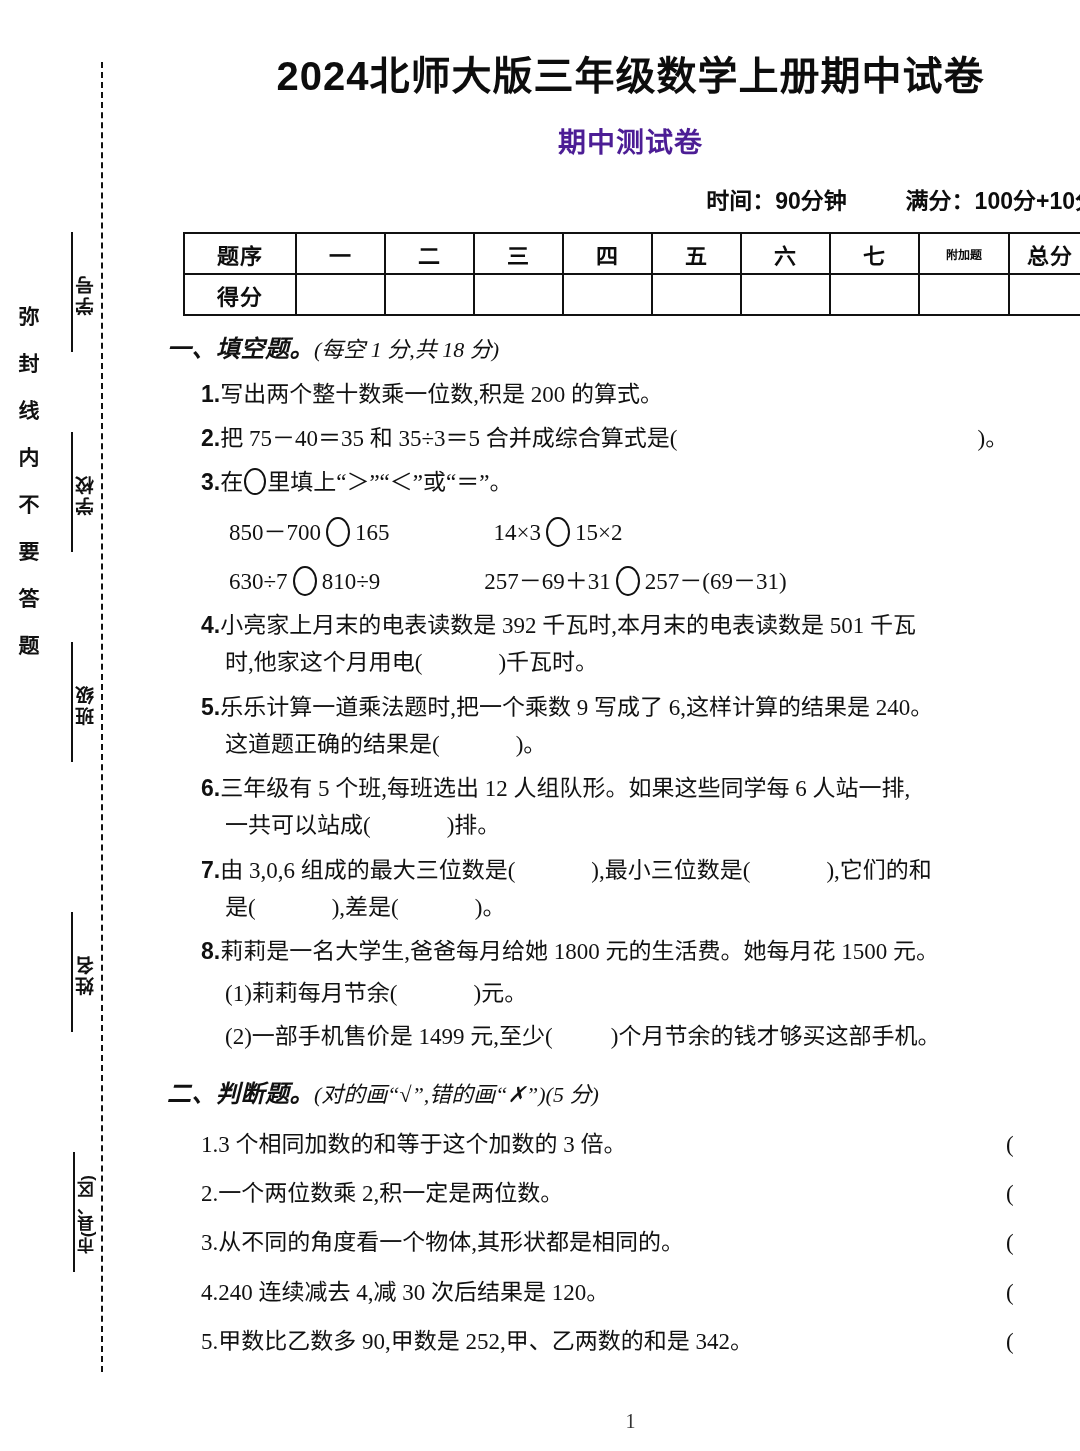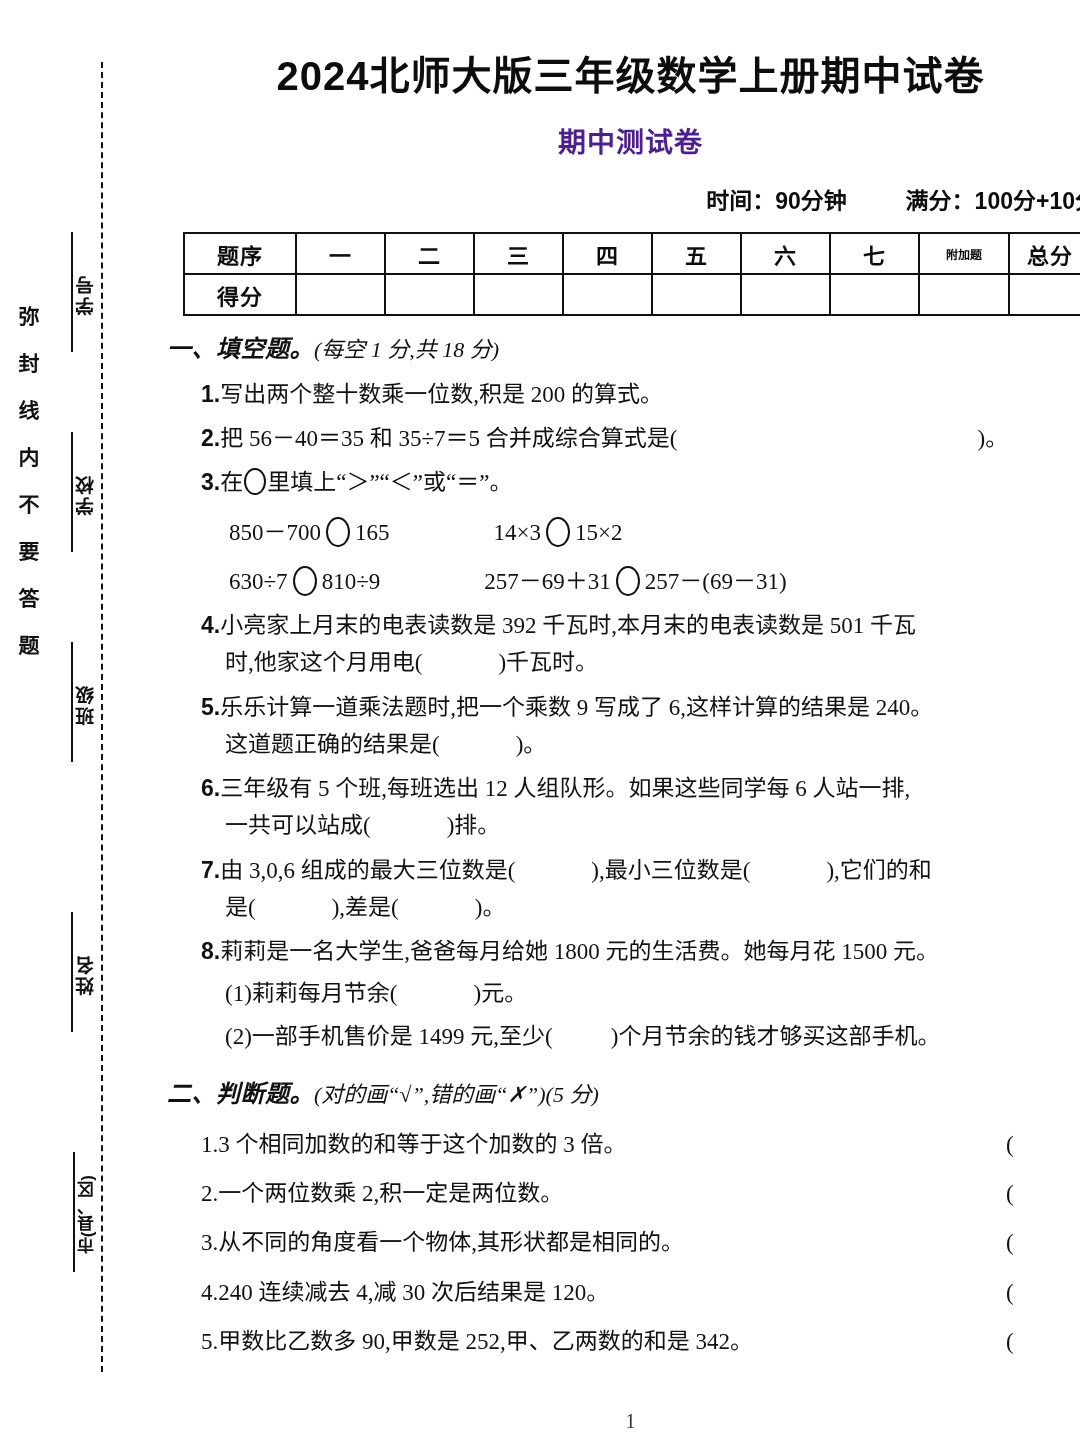--- a/index.html
+++ b/index.html
@@ -296,21 +296,21 @@
 
     <div class="sec-head">
       <span>一、填空题。</span><span class="sec-note">(每空 1 分,共 18 分)</span>
     </div>
 
     <div class="q">
       <span class="qn">1.</span><span>写出两个整十数乘一位数,积是 200 的算式。</span>
     </div>
 
     <div class="q">
-      <span class="qn">2.</span><span>把 56－40＝35 和 35÷7＝5 合并成综合算式是(</span><span class="blank-l"></span><span>)。</span>
+      <span class="qn">2.</span><span>把 75－40＝35 和 35÷3＝5 合并成综合算式是(</span><span class="blank-l"></span><span>)。</span>
     </div>
 
     <div class="q">
       <span class="qn">3.</span><span>在</span><span class="circ-inline"></span><span>里填上“＞”“＜”或“＝”。</span>
     </div>
     <div class="cmp-row">
       <span>850－700</span><span class="circ"></span><span>165</span><span class="cmp-gap"></span><span>14×3</span><span class="circ"></span><span>15×2</span>
     </div>
     <div class="cmp-row">
       <span>630÷7</span><span class="circ"></span><span>810÷9</span><span class="cmp-gap"></span><span>257－69＋31</span><span class="circ"></span><span>257－(69－31)</span>

